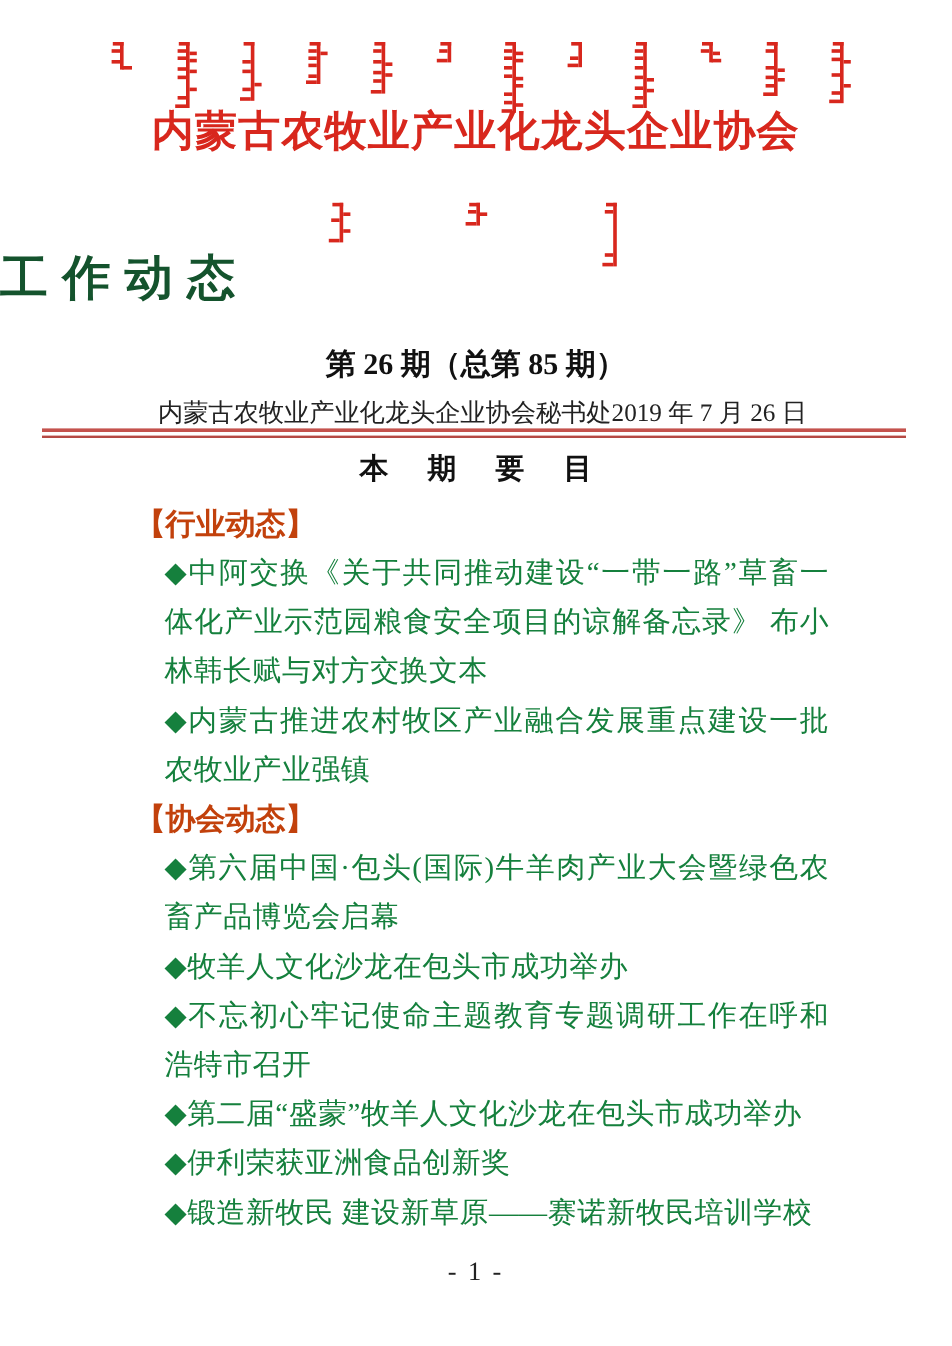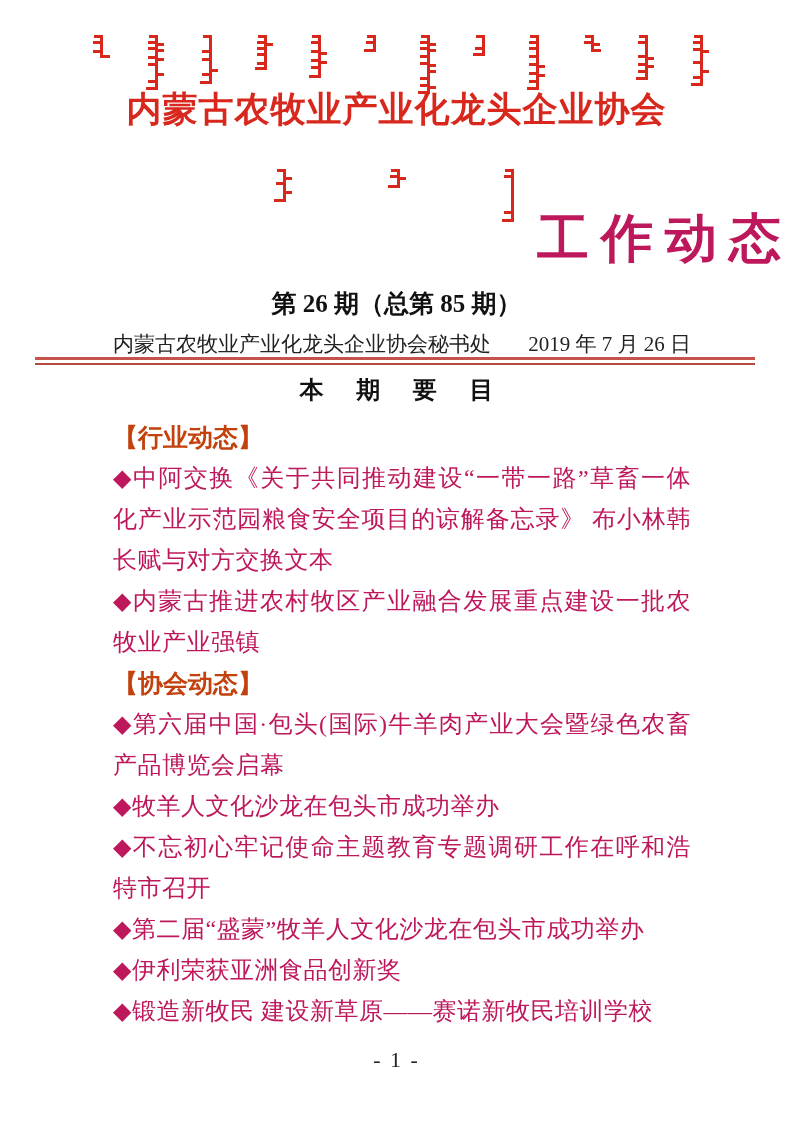--- a/index.html
+++ b/index.html
@@ -43,43 +43,43 @@
     font-size: 35px;
     font-weight: bold;
     color: #d8271d;
     letter-spacing: 1px;
     white-space: nowrap;
   }
   .bulletin-title {
     position: absolute;
     top: 204px; left: 0;
     width: 100%;
-    text-align: right;
-    font-size: 52px;
-    font-weight: bold;
-    color: #be185d;
+    text-align: left;
+    font-size: 40px;
+    font-weight: bold;
+    color: #14532d;
     letter-spacing: 12px;
     white-space: nowrap;
   }
   .issue-line {
     position: absolute;
     top: 287px; left: 0;
     width: 100%;
     text-align: center;
     font-size: 25px;
     font-weight: bold;
     color: #111;
     white-space: nowrap;
   }
   .pub-row {
     position: absolute;
     top: 330px; left: 113px;
     width: 578px;
     display: flex;
-    justify-content: space-between;
+    justify-content: center;
     align-items: baseline;
     font-size: 21px;
     color: #222;
     white-space: nowrap;
   }
   .double-rule {
     position: absolute;
     top: 357px; left: 35px;
     width: 720px;
     height: 8px;
@@ -107,24 +107,25 @@
   .section-title {
     font-family: "Liberation Sans", "DejaVu Sans", sans-serif;
     font-size: 25px;
     font-weight: bold;
     color: #c2410c;
     line-height: 41px;
   }
   .toc-item {
     font-size: 24px;
     line-height: 41px;
-    color: #be185d;
+    color: #15803d;
     text-align: justify;
     text-align-last: left;
     letter-spacing: 0.5px;
+    margin-left: 24px;
   }
   .page-number {
     position: absolute;
     top: 1047px; left: 0;
     width: 100%;
     text-align: center;
     font-size: 22px;
     color: #222;
     letter-spacing: 2px;
   }

